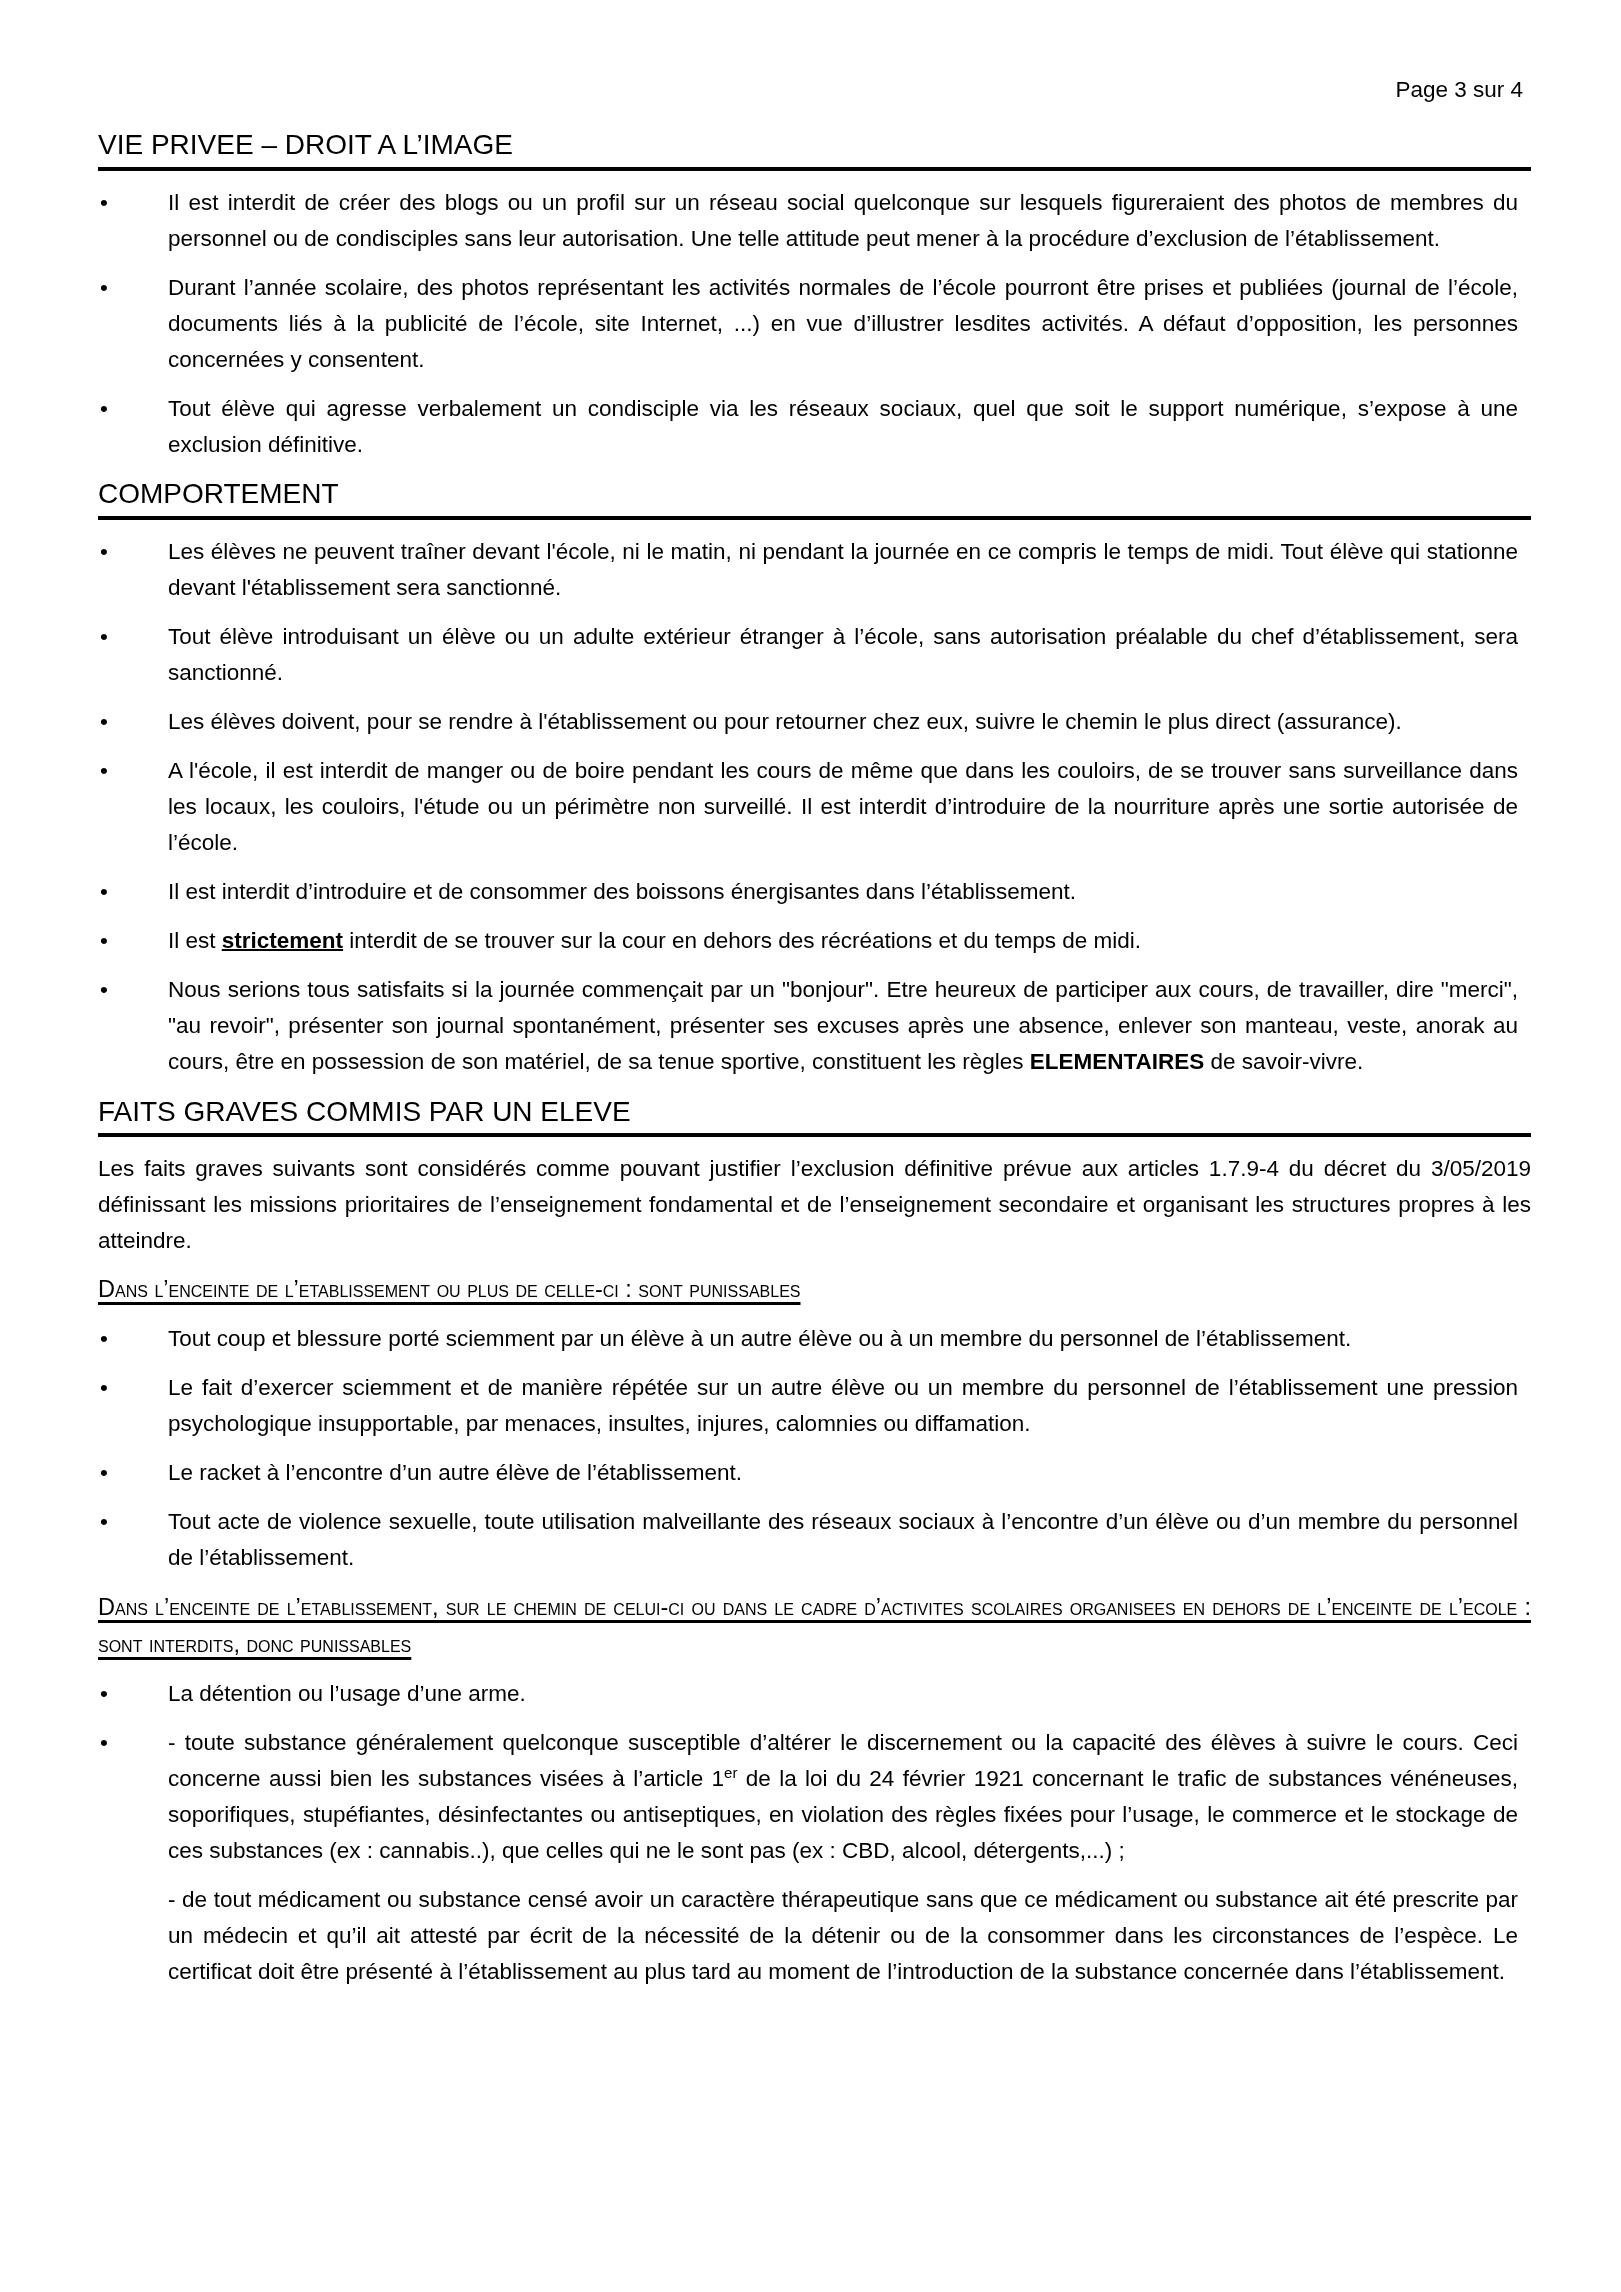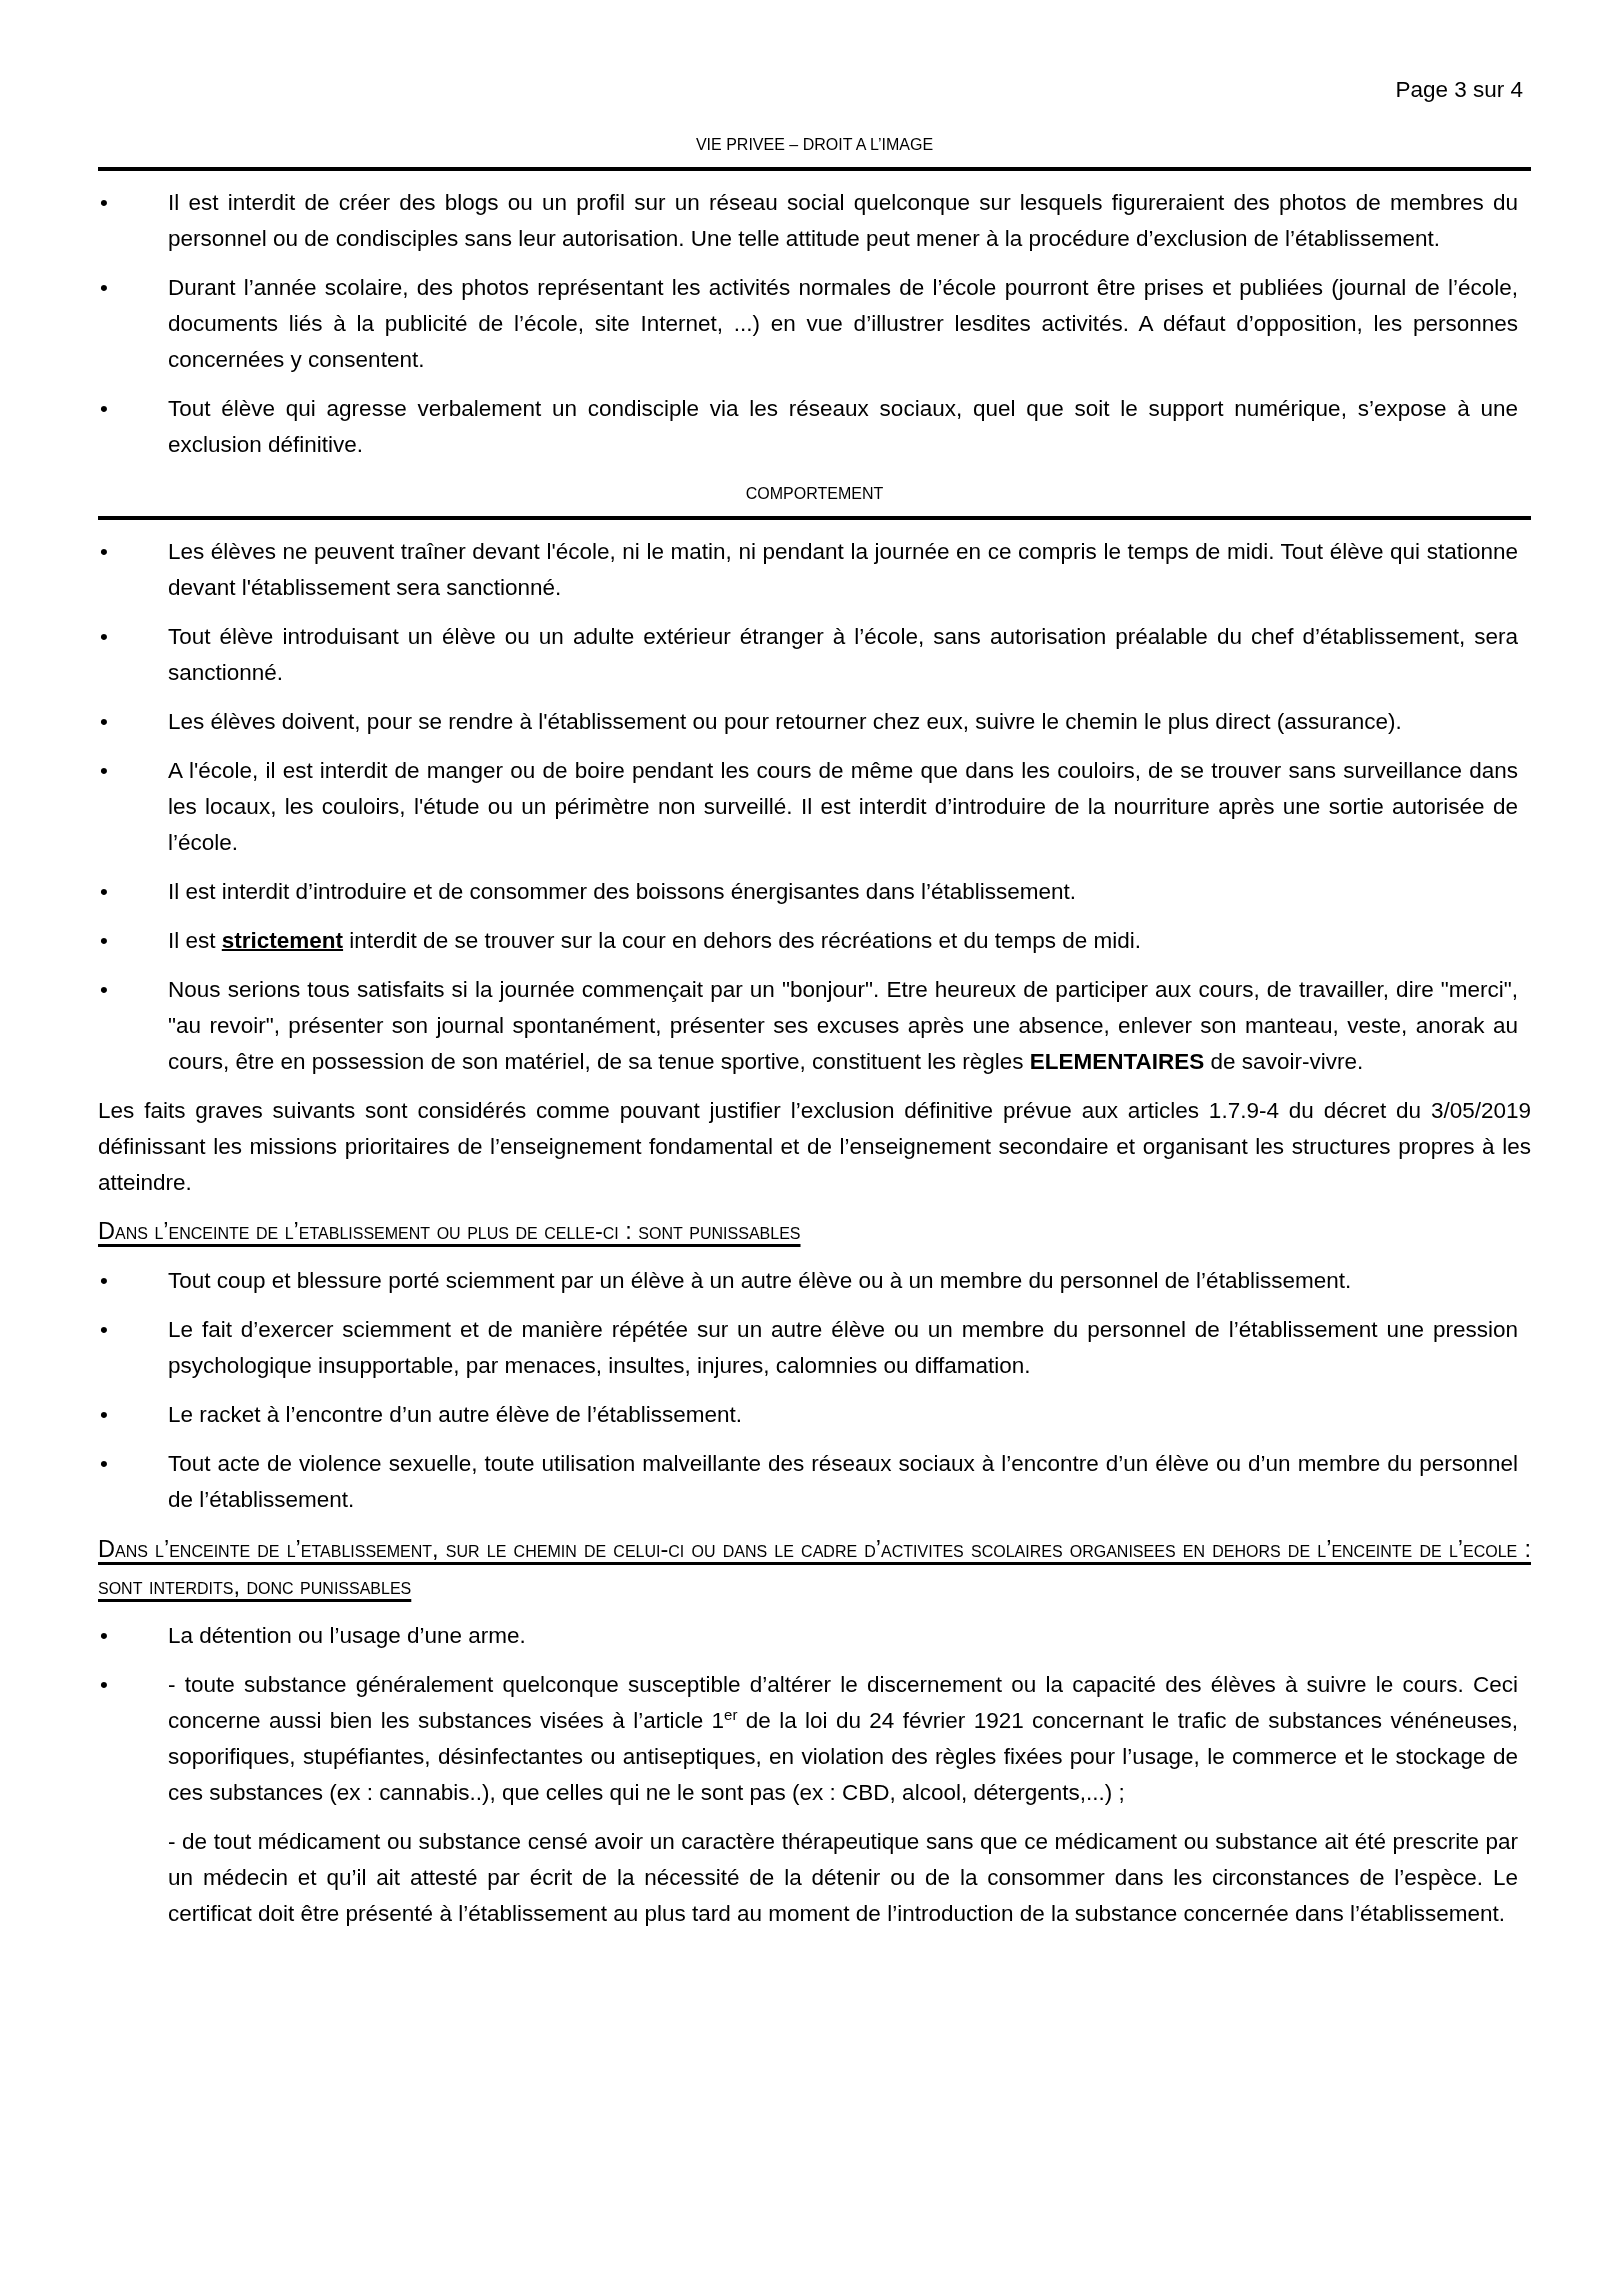--- a/index.html
+++ b/index.html
@@ -17,26 +17,25 @@
     overflow:hidden;
   }
   .page-number{
     position:absolute;
     top:76px;
     right:98px;
     font-size:22.5px;
     line-height:27.4px;
   }
   .h1{
-    font-size:16px;
+    font-size:28px;
     line-height:31px;
     padding-bottom:6.9px;
     border-bottom:4.9px solid #000;
     margin:15.7px 0 13.7px 0;
-    text-align:center;
   }
   #content > .h1:first-child{margin-top:0;}
   .sc{
     font-variant:small-caps;
     font-size:23.5px;
     line-height:37px;
     text-decoration:underline;
     text-decoration-thickness:2.5px;
     text-underline-offset:4.9px;
     text-align:justify;
@@ -110,20 +109,21 @@
         </li>
         <li>
           <span class="blt">•</span>
           <p>Il est <span class="b u">strictement</span> interdit de se trouver sur la cour en dehors des récréations et du temps de midi.</p>
         </li>
         <li>
           <span class="blt">•</span>
           <p>Nous serions tous satisfaits si la journée commençait par un "bonjour". Etre heureux de participer aux cours, de travailler, dire "merci", "au revoir", présenter son journal spontanément, présenter ses excuses après une absence, enlever son manteau, veste, anorak au cours, être en possession de son matériel, de sa tenue sportive, constituent les règles <span class="b">ELEMENTAIRES</span> de savoir-vivre.</p>
         </li>
       </ul>
+      <div class="h1">FAITS GRAVES COMMIS PAR UN ELEVE</div>
       <p class="para">Les faits graves suivants sont considérés comme pouvant justifier l’exclusion définitive prévue aux articles 1.7.9-4 du décret du 3/05/2019 définissant les missions prioritaires de l’enseignement fondamental et de l’enseignement secondaire et organisant les structures propres à les atteindre.</p>
       <div class="sc">Dans l’enceinte de l’etablissement ou plus de celle-ci : sont punissables</div>
       <ul class="blist">
         <li>
           <span class="blt">•</span>
           <p>Tout coup et blessure porté sciemment par un élève à un autre élève ou à un membre du personnel de l’établissement.</p>
         </li>
         <li>
           <span class="blt">•</span>
           <p>Le fait d’exercer sciemment et de manière répétée sur un autre élève ou un membre du personnel de l’établissement une pression psychologique insupportable, par menaces, insultes, injures, calomnies ou diffamation.</p>

